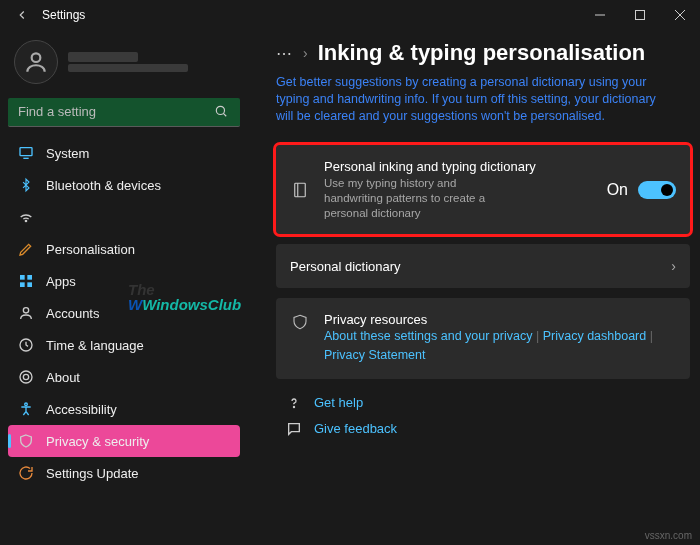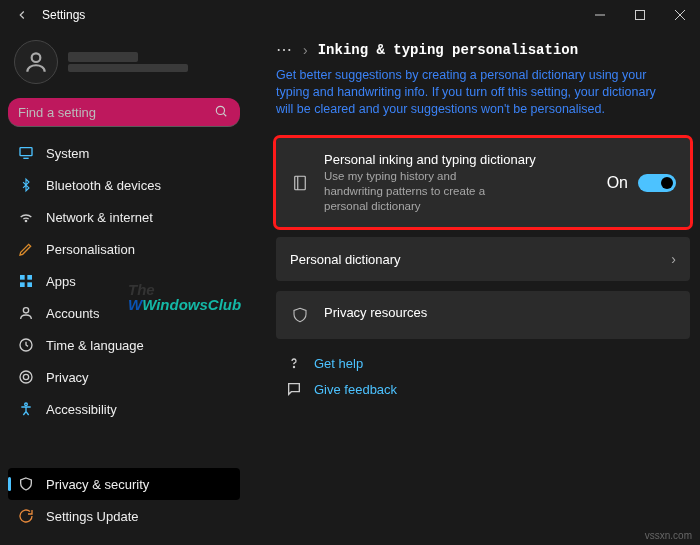--- a/index.html
+++ b/index.html
@@ -12,34 +12,34 @@
   .winbtn svg { stroke: #ccc; }
   .main { display: flex; height: calc(100% - 30px); }
   .side { width: 248px; padding: 4px 8px 0 8px; overflow-y: auto; display: flex; flex-direction: column; }
   .profile { display: flex; align-items: center; padding: 6px 6px 10px 6px; gap: 10px; }
   .avatar { width: 44px; height: 44px; border-radius: 50%; background: #222; border: 1px solid #444; display: flex; align-items: center; justify-content: center; }
   .avatar svg { stroke: #aaa; fill: none; stroke-width: 2; }
   .profile-text { display: flex; flex-direction: column; gap: 2px; }
   .redact { background: #3a3a3a; border-radius: 2px; height: 10px; }
   .redact.nm { width: 70px; }
   .redact.em { width: 120px; height: 8px; }
-  .search { margin: 4px 0 10px 0; background: #be185d; border-bottom: 1px solid #5a5a5a; display: flex; align-items: center; padding: 6px 10px; border-radius: 12px; }
+  .search { margin: 4px 0 10px 0; background: #14532d; border-bottom: 1px solid #5a5a5a; display: flex; align-items: flex-start; padding: 6px 10px; border-radius: 2px; }
   .search input { flex: 1; background: transparent; border: none; color: #ccc; font-size: 13px; outline: none; }
   .search input::placeholder { color: #bbb; }
   .search .sicon { width: 16px; height: 16px; }
   .nav { flex: 1; overflow-y: auto; }
   .nav-item { display: flex; align-items: center; gap: 12px; padding: 8px 10px; font-size: 13px; cursor: pointer; border-radius: 4px; position: relative; color: #eee; }
-  .nav-item.active { background: #000000; margin-top: 43px; }
+  .nav-item.active { background: #ec4899; }
   .nav-item.active::before { content: ""; position: absolute; left: 0; top: 9px; bottom: 9px; width: 3px; background: #4cc2ff; border-radius: 2px; }
   .nav-item .nicon { width: 16px; height: 16px; display: flex; align-items: center; justify-content: center; }
   .content { flex: 1; padding: 10px 10px 10px 28px; overflow: hidden; }
   .crumbs { display: flex; align-items: center; gap: 10px; margin-bottom: 8px; }
   .crumbs .dots { color: #ccc; font-size: 16px; letter-spacing: 1px; cursor: pointer; }
   .crumbs .sep { color: #888; font-size: 14px; }
-  .crumbs .page { font-size: 14px; font-weight: 600; white-space: nowrap; font-family: Liberation Mono, monospace; }
+  .crumbs .page { font-size: 22px; font-weight: 600; white-space: nowrap; }
   .desc { font-size: 12.5px; color: #3b82f6; line-height: 1.35; margin-bottom: 20px; max-width: 400px; }
   .card { background: #2b2b2b; border-radius: 4px; padding: 14px 14px; display: flex; align-items: center; gap: 14px; margin-bottom: 10px; }
   .card.highlight { outline: 3px solid #ff1a1a; outline-offset: 0; }
   .card .cicon { width: 20px; display: flex; align-items: center; justify-content: center; flex-shrink: 0; }
   .card .ctext { flex: 1; min-width: 0; }
   .card .ctitle { font-size: 13px; color: #fff; }
   .card .csub { font-size: 11.5px; color: #a7a7a7; line-height: 1.3; margin-top: 2px; max-width: 180px; }
   .toggle-wrap { display: flex; align-items: center; gap: 10px; }
   .toggle-label { font-size: 16px; }
   .toggle { width: 38px; height: 18px; background: #4cc2ff; border-radius: 9px; position: relative; cursor: pointer; }
@@ -130,21 +130,20 @@
         <span>Bluetooth &amp; devices</span>
       </div>
       <div class="nav-item">
         <span class="nicon" style="color:#ccc">
             <svg width="16" height="16" viewBox="0 0 24 24" fill="none" stroke="currentColor" stroke-width="2">
               <path d="M4 12a12 12 0 0 1 16 0"></path>
               <path d="M8 15a7 7 0 0 1 8 0"></path>
               <circle cx="12" cy="18" r="1" fill="currentColor"></circle>
             </svg>
           </span>
-        <span>Network &amp; internet</span>
       </div>
       <div class="nav-item">
         <span class="nicon" style="color:#d98a2b">
             <svg width="16" height="16" viewBox="0 0 24 24" fill="none" stroke="currentColor" stroke-width="2">
               <path d="M3 21l4-1 12-12-3-3L4 17l-1 4z"></path>
             </svg>
           </span>
         <span>Personalisation</span>
       </div>
       <div class="nav-item">
@@ -176,21 +175,21 @@
           </span>
         <span>Time &amp; language</span>
       </div>
       <div class="nav-item">
         <span class="nicon" style="color:#ccc">
             <svg width="16" height="16" viewBox="0 0 24 24" fill="none" stroke="currentColor" stroke-width="2">
               <circle cx="12" cy="12" r="9"></circle>
               <circle cx="12" cy="12" r="4"></circle>
             </svg>
           </span>
-        <span>Privacy</span>
+        <span>About</span>
       </div>
       <div class="nav-item">
         <span class="nicon icon-col">
             <svg width="16" height="16" viewBox="0 0 24 24" fill="none" stroke="currentColor" stroke-width="2">
               <circle cx="12" cy="5" r="2"></circle>
               <path d="M5 9h14M12 9v7m-4 5l4-5 4 5"></path>
             </svg>
           </span>
         <span>Accessibility</span>
       </div>
@@ -249,20 +248,27 @@
     </div>
 
     <div class="card privacy">
       <div class="cicon">
         <svg width="18" height="20" viewBox="0 0 24 24" fill="none" stroke="#bbb" stroke-width="1.5">
             <path d="M12 3l8 3v5c0 5-3 8-8 10-5-2-8-5-8-10V6l8-3z"></path>
           </svg>
       </div>
       <div class="ctext">
         <div class="ctitle">Privacy resources</div>
+        <div class="links">
+          <a>About these settings and your privacy</a>
+          <span class="divider"> | </span>
+          <a>Privacy dashboard</a>
+          <span class="divider"> | </span><br>
+          <a>Privacy Statement</a>
+        </div>
       </div>
     </div>
 
     <div class="footer-links">
       <div class="flink">
         <span class="ficon">
             <svg width="16" height="16" viewBox="0 0 24 24" fill="none" stroke="currentColor" stroke-width="2">
               <path d="M9 9a3 3 0 1 1 4 2.8c-1 .5-1.5 1-1.5 2.2"></path>
               <circle cx="12" cy="18" r="0.8" fill="currentColor"></circle>
             </svg>

